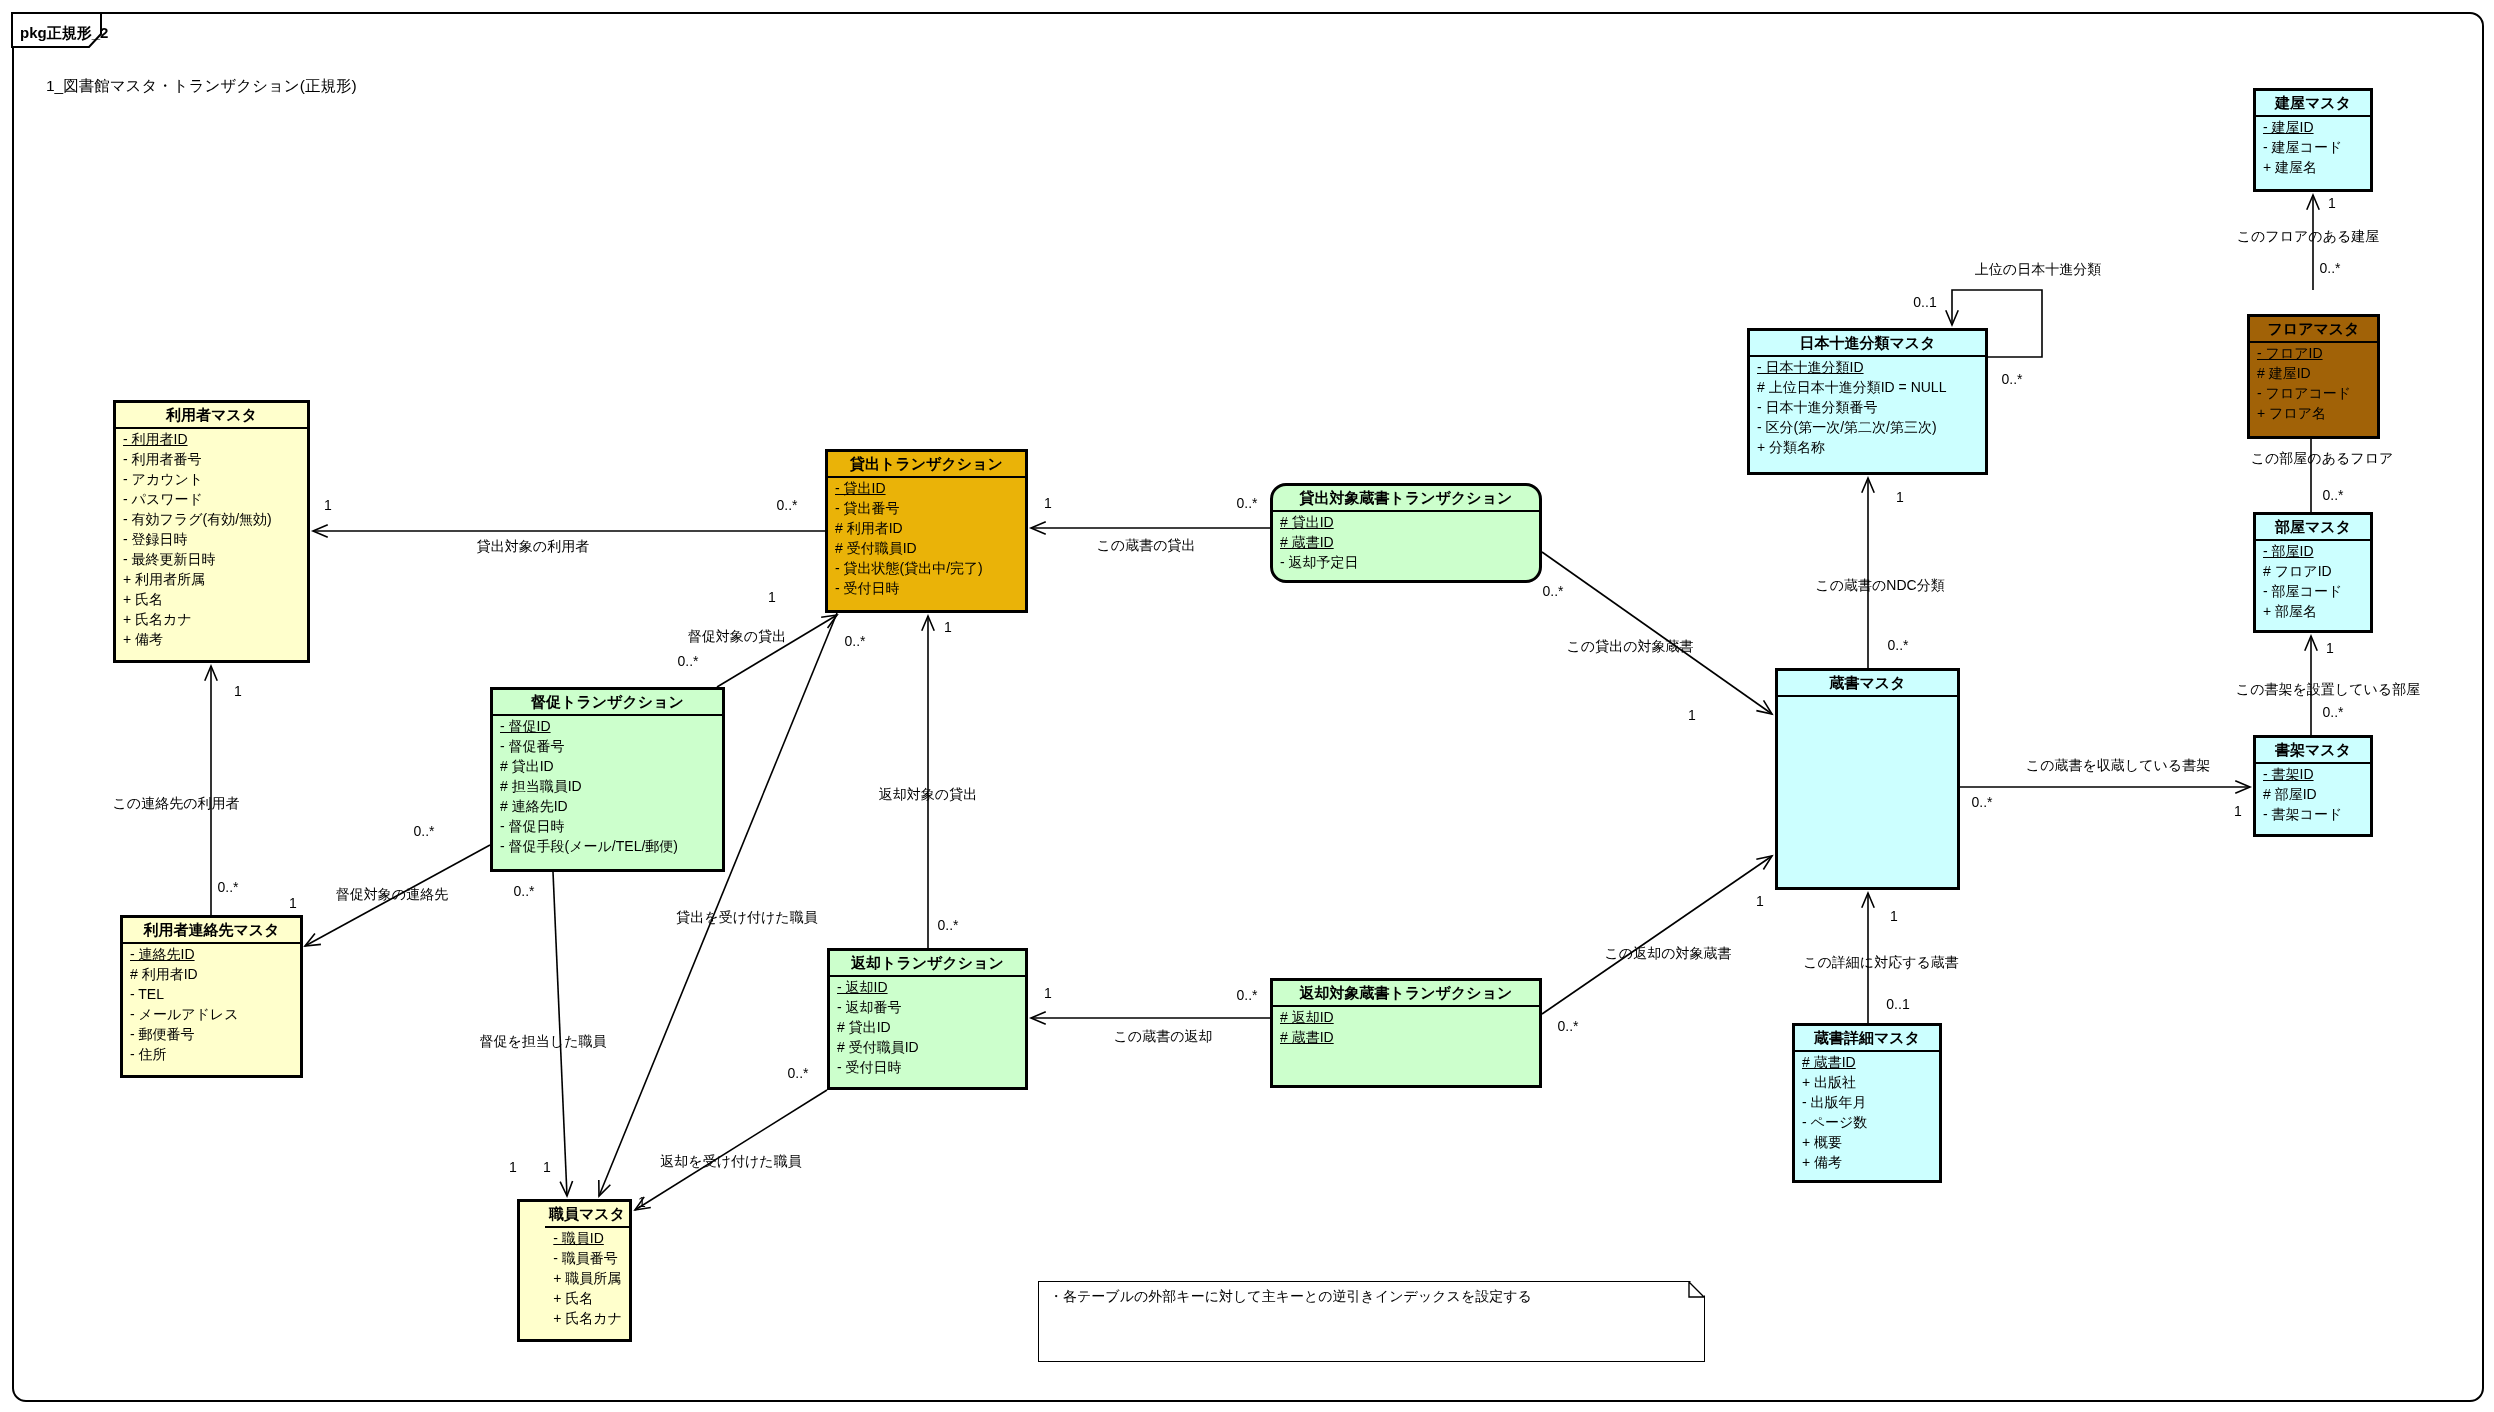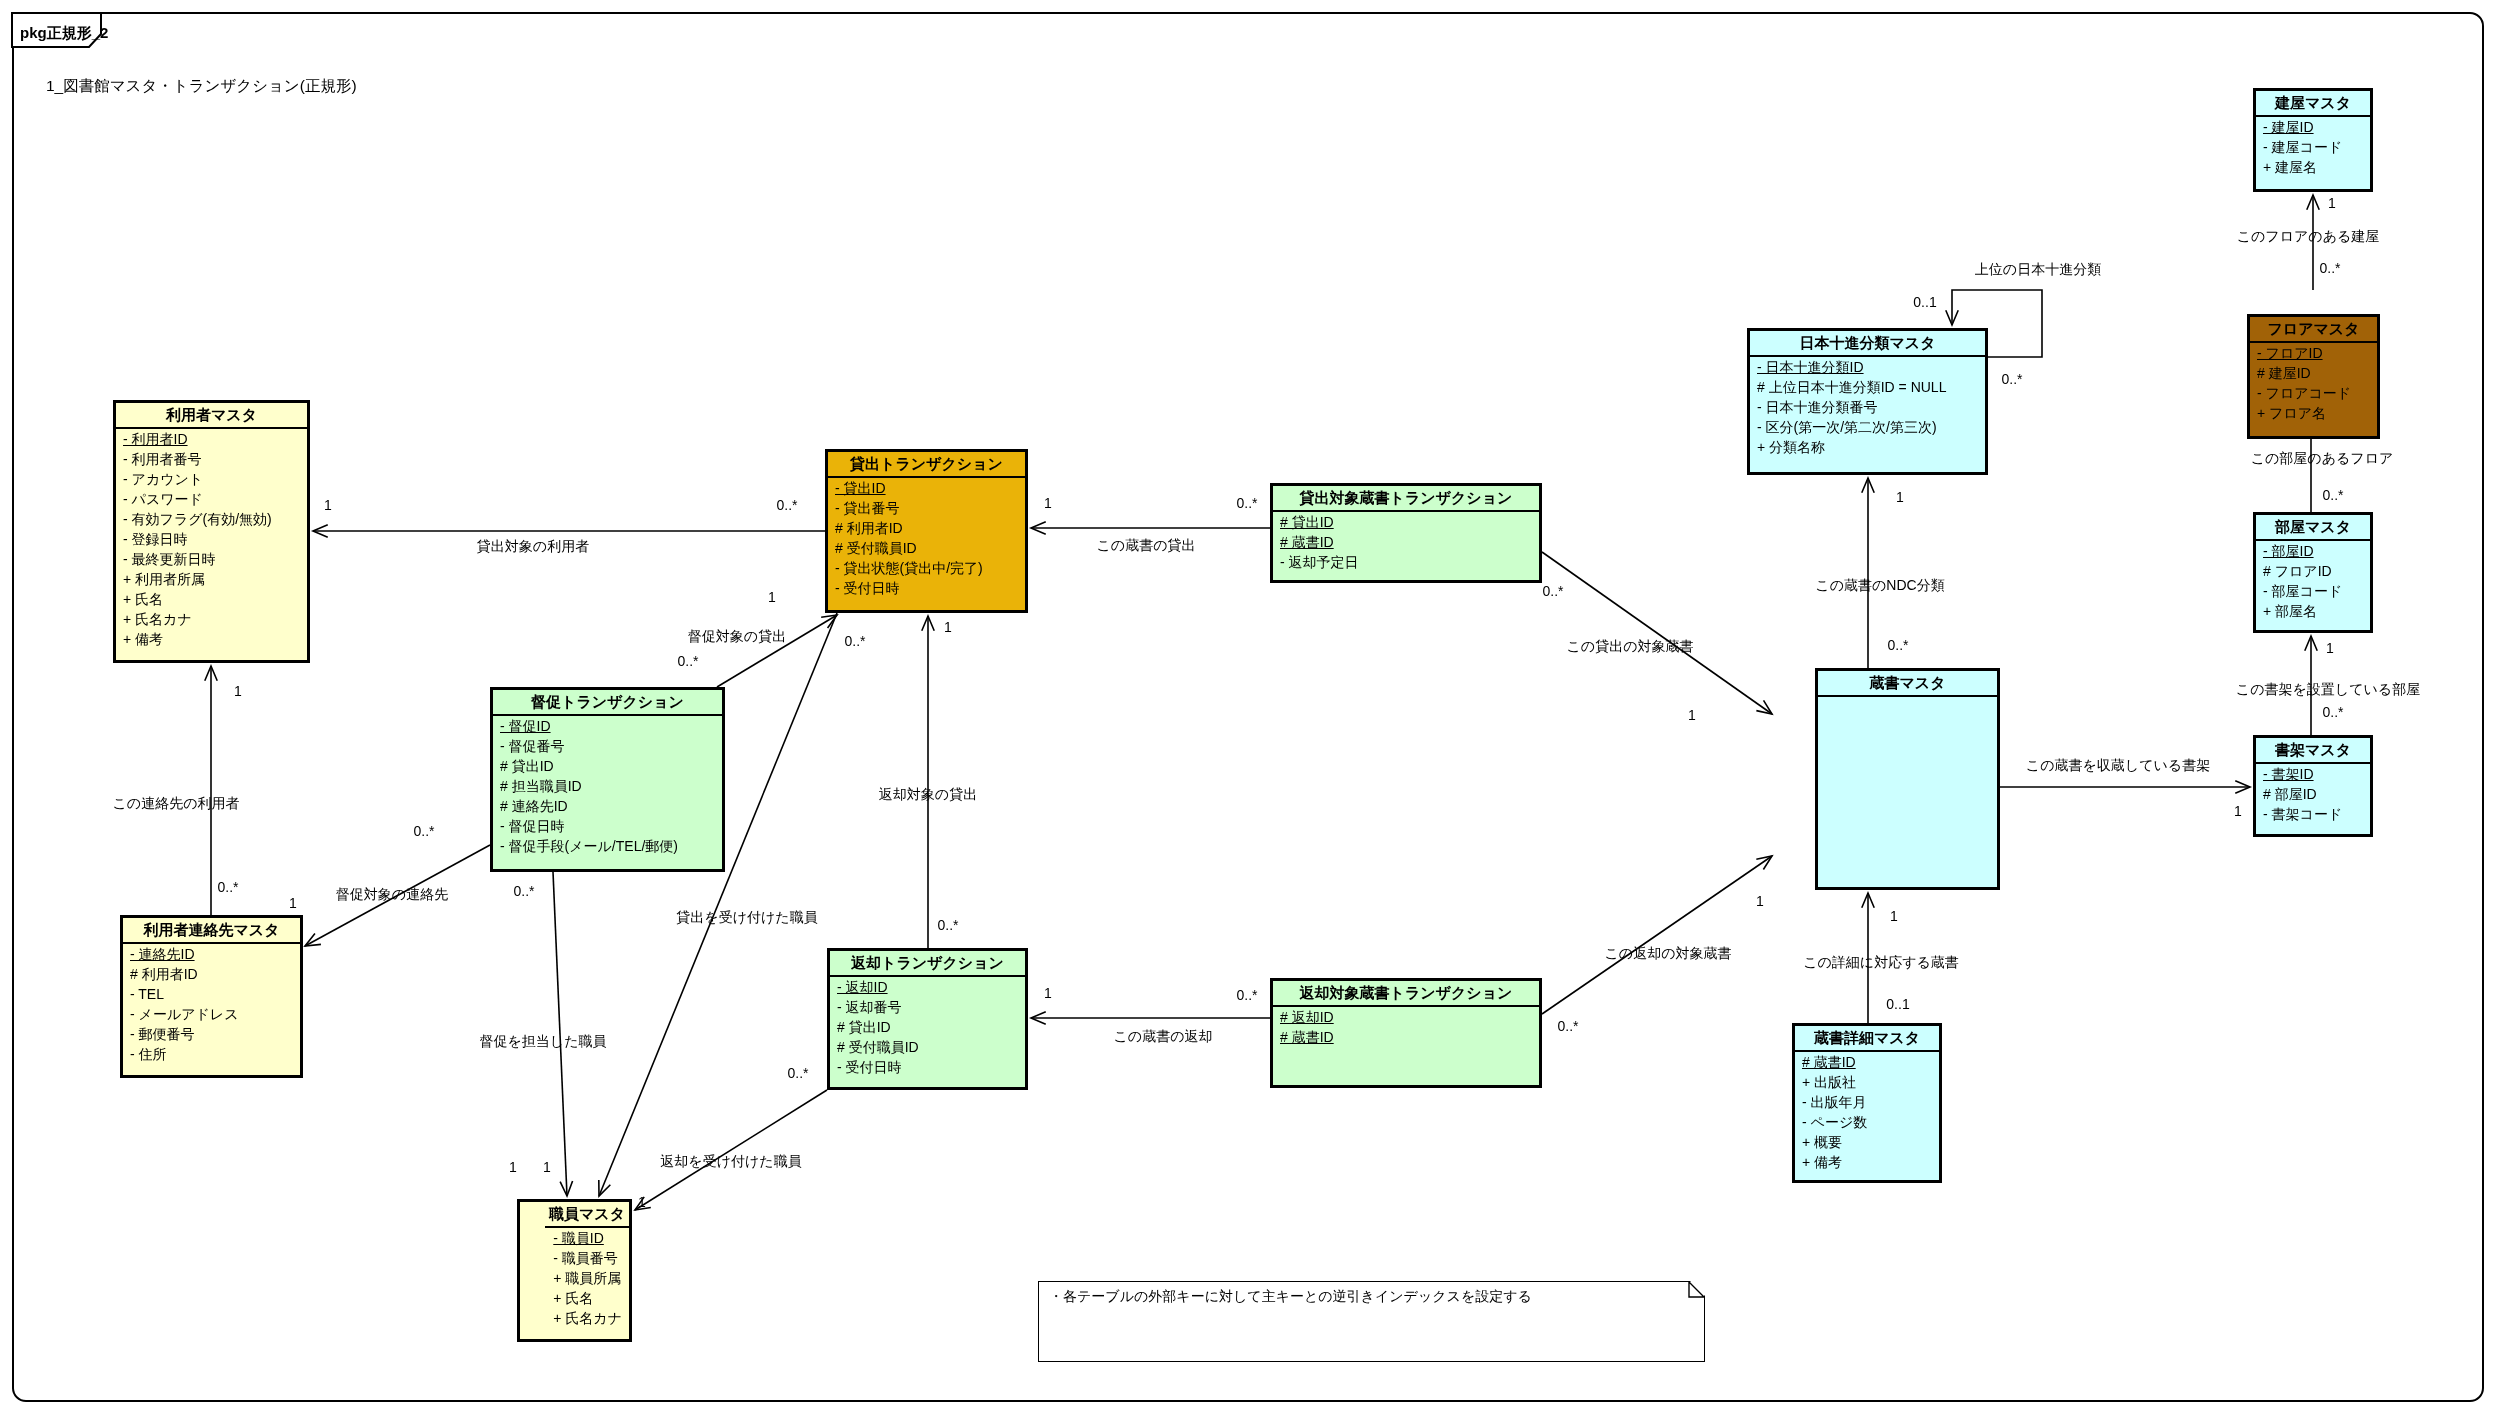--- a/index.html
+++ b/index.html
@@ -238,21 +238,21 @@
     <div class="entity" style="left: 517px; top: 1199px; width: 115px; height: 143px; background: rgb(255, 255, 204); align-items: flex-end;">
       <div class="entity-title">職員マスタ</div>
       <div class="entity-attrs">
         <div class="attr u">- 職員ID</div>
         <div class="attr">- 職員番号</div>
         <div class="attr">+ 職員所属</div>
         <div class="attr">+ 氏名</div>
         <div class="attr">+ 氏名カナ</div>
       </div>
     </div>
-    <div class="entity" style="left: 1270px; top: 483px; width: 272px; height: 100px; background: rgb(204, 255, 204);">
+    <div class="entity" style="left: 1270px; top: 483px; width: 272px; height: 100px; background: rgb(204, 255, 204); border-radius: 16px;">
       <div class="entity-title">貸出対象蔵書トランザクション</div>
       <div class="entity-attrs">
         <div class="attr u"># 貸出ID</div>
         <div class="attr u"># 蔵書ID</div>
         <div class="attr">- 返却予定日</div>
       </div>
     </div>
     <div class="entity" style="left: 1270px; top: 978px; width: 272px; height: 110px; background: rgb(204, 255, 204);">
       <div class="entity-title">返却対象蔵書トランザクション</div>
       <div class="entity-attrs">
@@ -263,21 +263,21 @@
     <div class="entity" style="left: 1747px; top: 328px; width: 241px; height: 147px; background: rgb(204, 255, 255);">
       <div class="entity-title">日本十進分類マスタ</div>
       <div class="entity-attrs">
         <div class="attr u">- 日本十進分類ID</div>
         <div class="attr"># 上位日本十進分類ID = NULL</div>
         <div class="attr">- 日本十進分類番号</div>
         <div class="attr">- 区分(第一次/第二次/第三次)</div>
         <div class="attr">+ 分類名称</div>
       </div>
     </div>
-    <div class="entity" style="left: 1775px; top: 668px; width: 185px; height: 222px; background: rgb(204, 255, 255); margin-left: 40px;">
+    <div class="entity" style="left: 1775px; top: 668px; width: 185px; height: 222px; background: rgb(204, 255, 255);">
       <div class="entity-title">蔵書マスタ</div>
     </div>
     <div class="entity" style="left: 1792px; top: 1023px; width: 150px; height: 160px; background: rgb(204, 255, 255);">
       <div class="entity-title">蔵書詳細マスタ</div>
       <div class="entity-attrs">
         <div class="attr u"># 蔵書ID</div>
         <div class="attr">+ 出版社</div>
         <div class="attr">- 出版年月</div>
         <div class="attr">- ページ数</div>
         <div class="attr">+ 概要</div>

